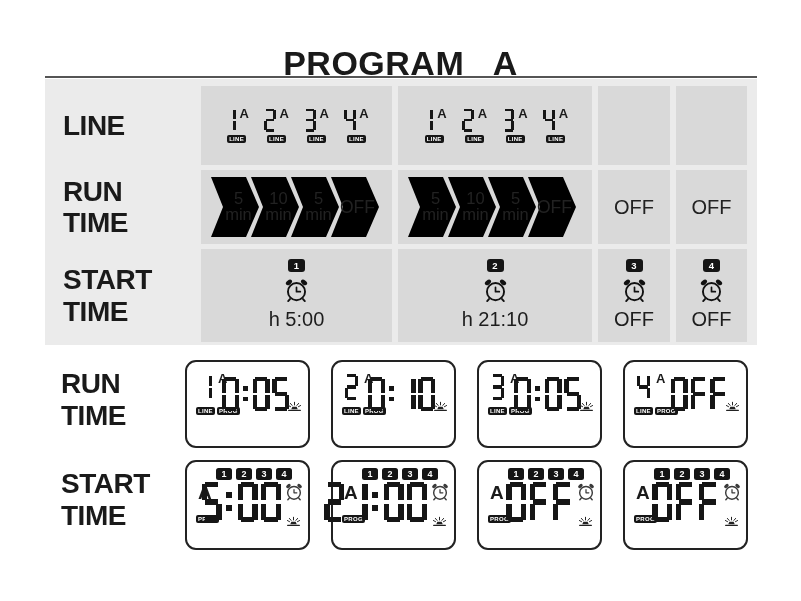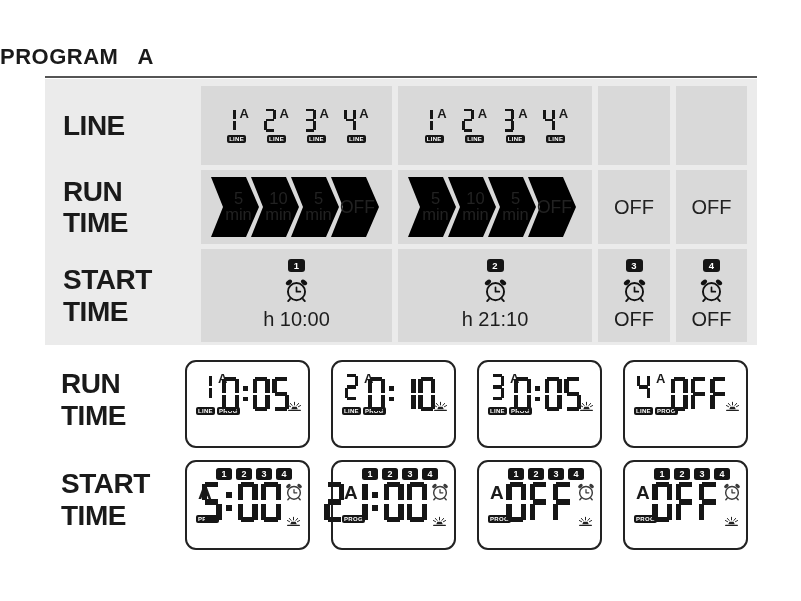--- a/index.html
+++ b/index.html
@@ -1,18 +1,18 @@
 <!DOCTYPE html>
 <html style="--table-bg: #ebebeb; --cell-bg: #d9d9d9; --step-bg: #fbfbfb; --step-off-bg: #cfcfcf; --badge-bg: #151515; --ink: #1a1a1a;"><head>
 <meta charset="utf-8">
 <style>
   html,body{margin:0;padding:0;}
   body{width:801px;height:601px;background:#fff;font-family:"Liberation Sans",sans-serif;color:var(--ink,#1a1a1a);position:relative;overflow:hidden;}
   .page{position:absolute;inset:0;}
-  .title{position:absolute;top:44px;left:0;width:801px;font-size:22px;font-weight:bold;white-space:pre;letter-spacing:.5px;}
+  .title{position:absolute;top:44px;left:0;width:801px;text-align:center;font-size:34px;font-weight:bold;white-space:pre;letter-spacing:.5px;}
   .rule{position:absolute;top:76px;left:45px;width:712px;height:1.5px;background:#555;}
 
   
   .ptable{position:absolute;top:79px;left:45px;width:712px;height:266px;background:var(--table-bg,#ebebeb);
     display:grid;grid-template-columns:144px 191px 194px 72px 71px;grid-template-rows:79px 74px 93px;
     gap:5px 6px;padding:7px 4px 3px 6px;box-sizing:border-box;}
   .rowlabel{display:flex;flex-direction:column;justify-content:center;padding-left:12px;font-size:28px;font-weight:bold;line-height:1.12;letter-spacing:-.5px;}
   .cell{background:var(--cell-bg,#d9d9d9);}
 
   
@@ -345,21 +345,21 @@
 
     <div class="rowlabel">
       <span>START</span>
       <span>TIME</span>
     </div>
     <div class="cell startcell">
       <span class="numbadge">1</span>
       <svg class="alarm-lg" viewBox="0 0 24 24">
           <use href="#tpl-alarm"></use>
         </svg>
-      <span class="time">h 10:00</span>
+      <span class="time">h 5:00</span>
     </div>
     <div class="cell startcell">
       <span class="numbadge">2</span>
       <svg class="alarm-lg" viewBox="0 0 24 24">
           <use href="#tpl-alarm"></use>
         </svg>
       <span class="time">h 21:10</span>
     </div>
     <div class="cell startcell">
       <span class="numbadge">3</span>

